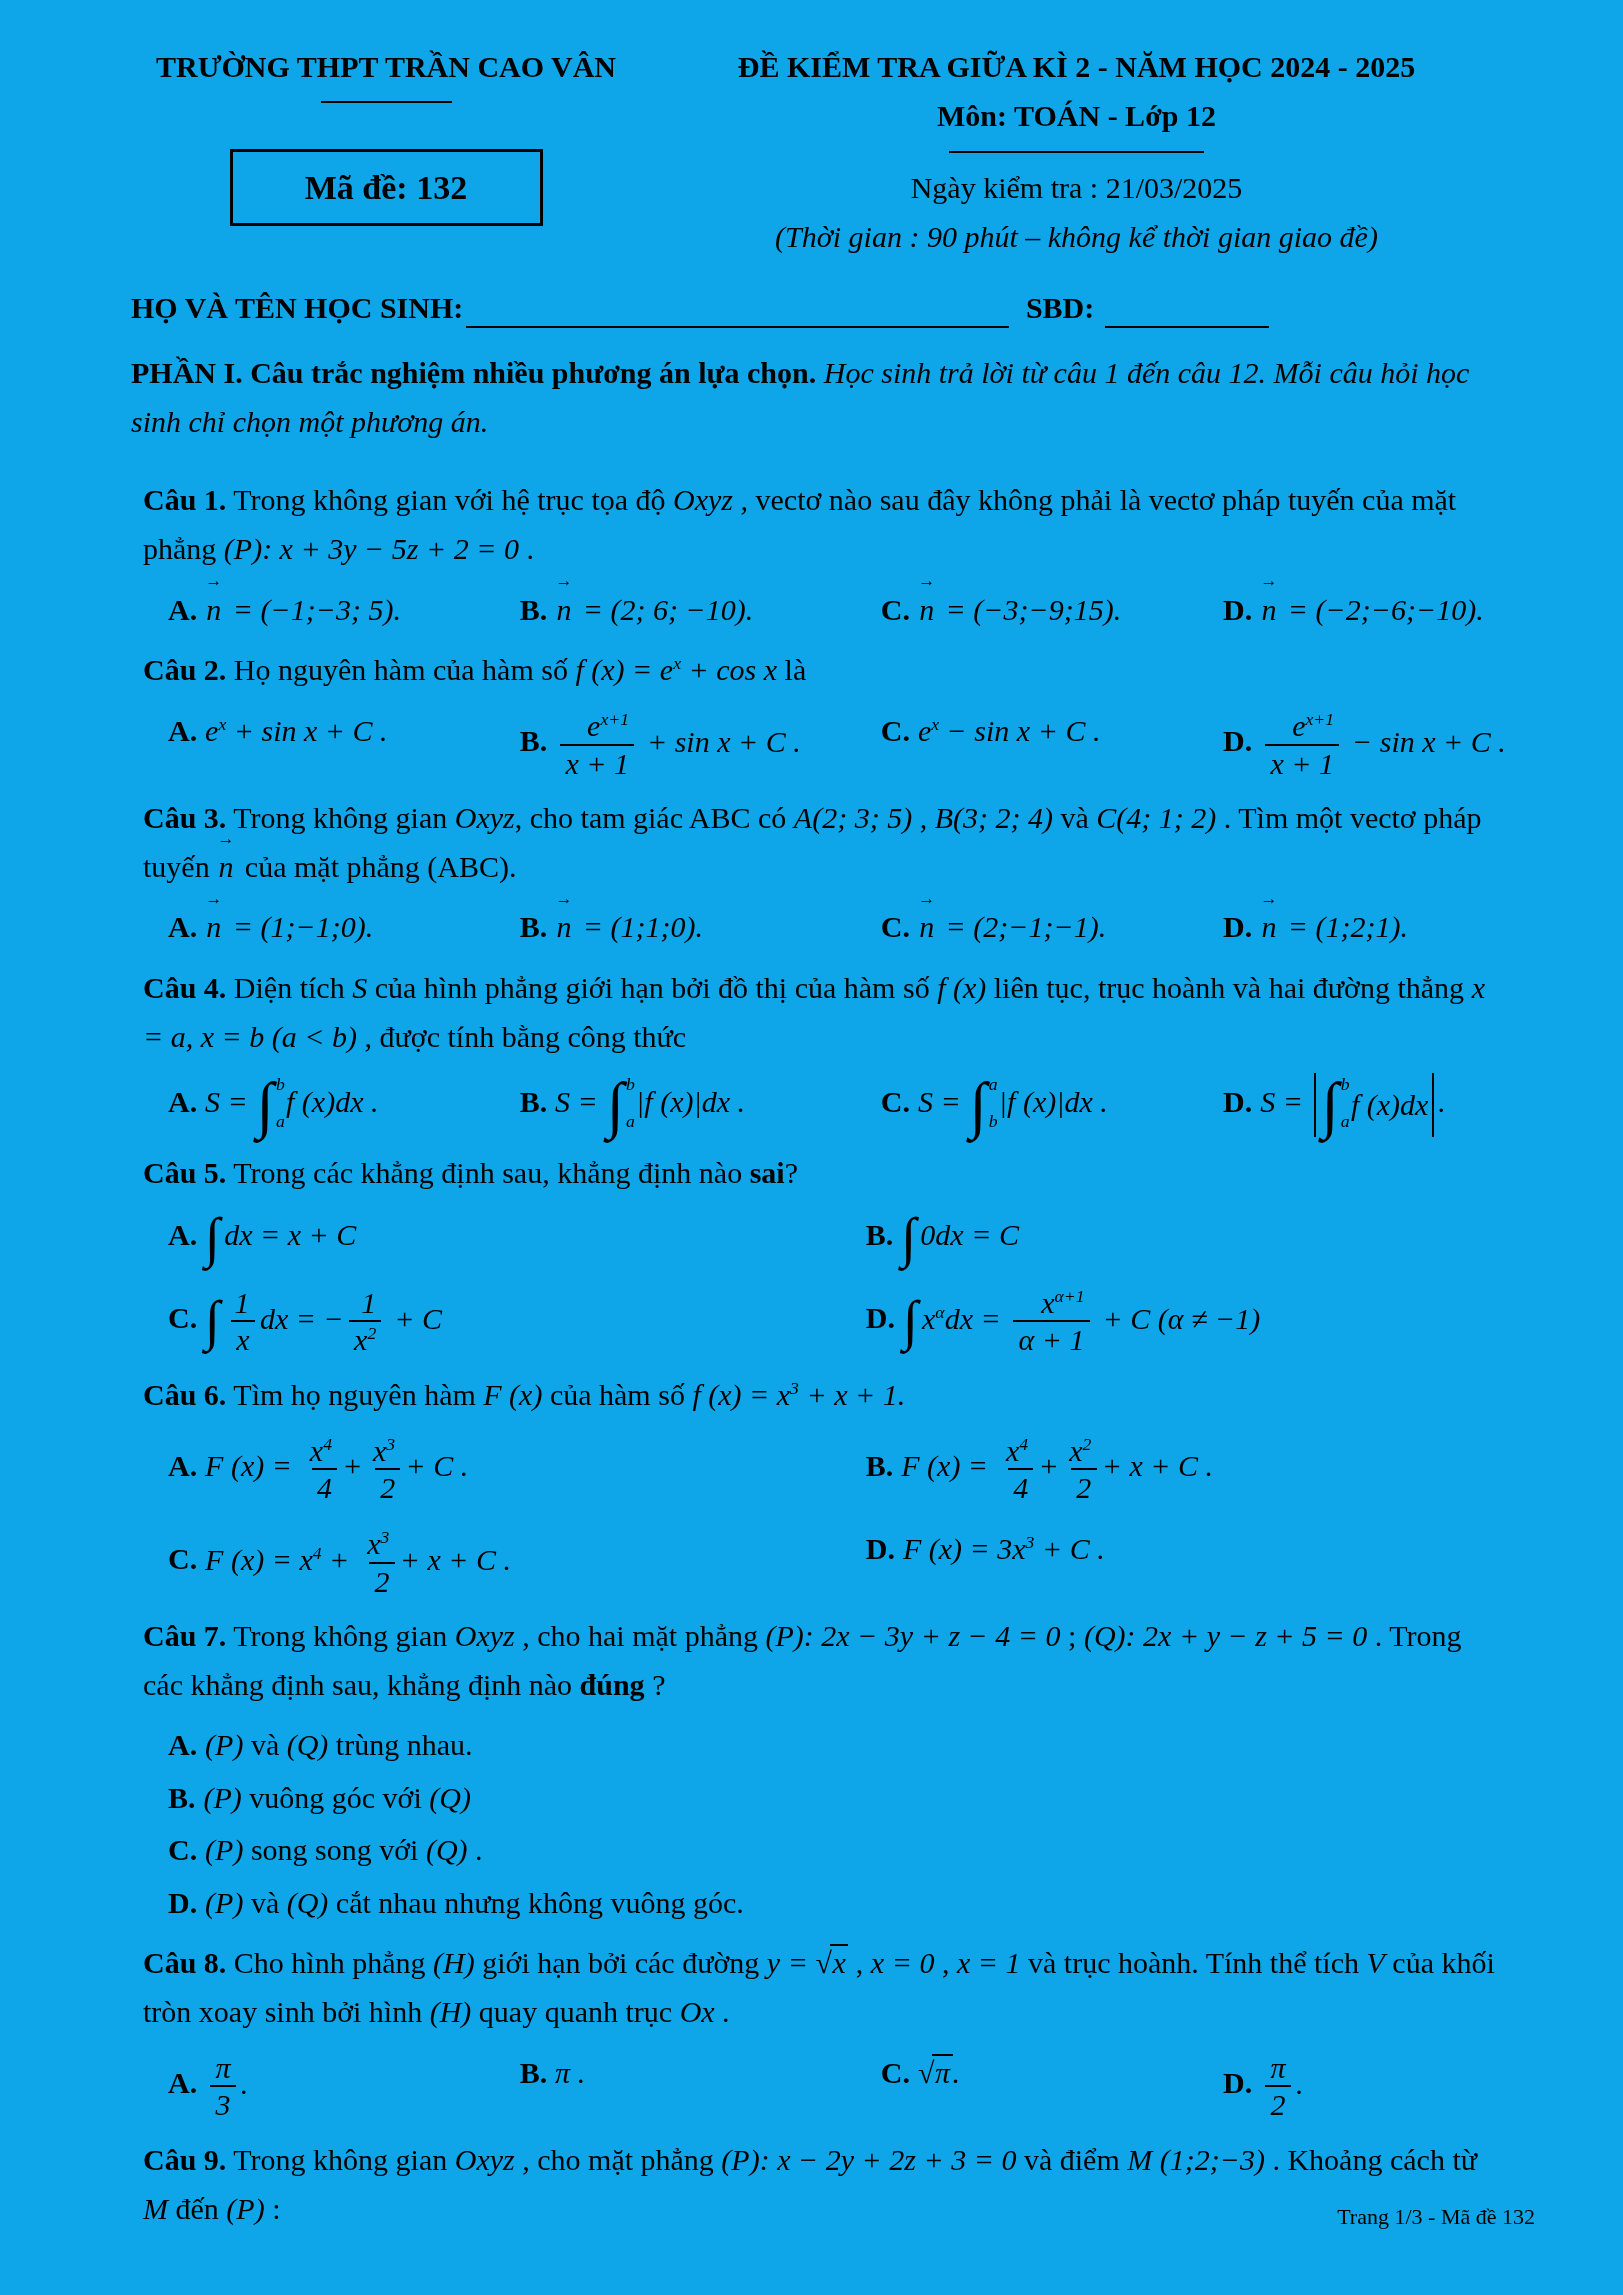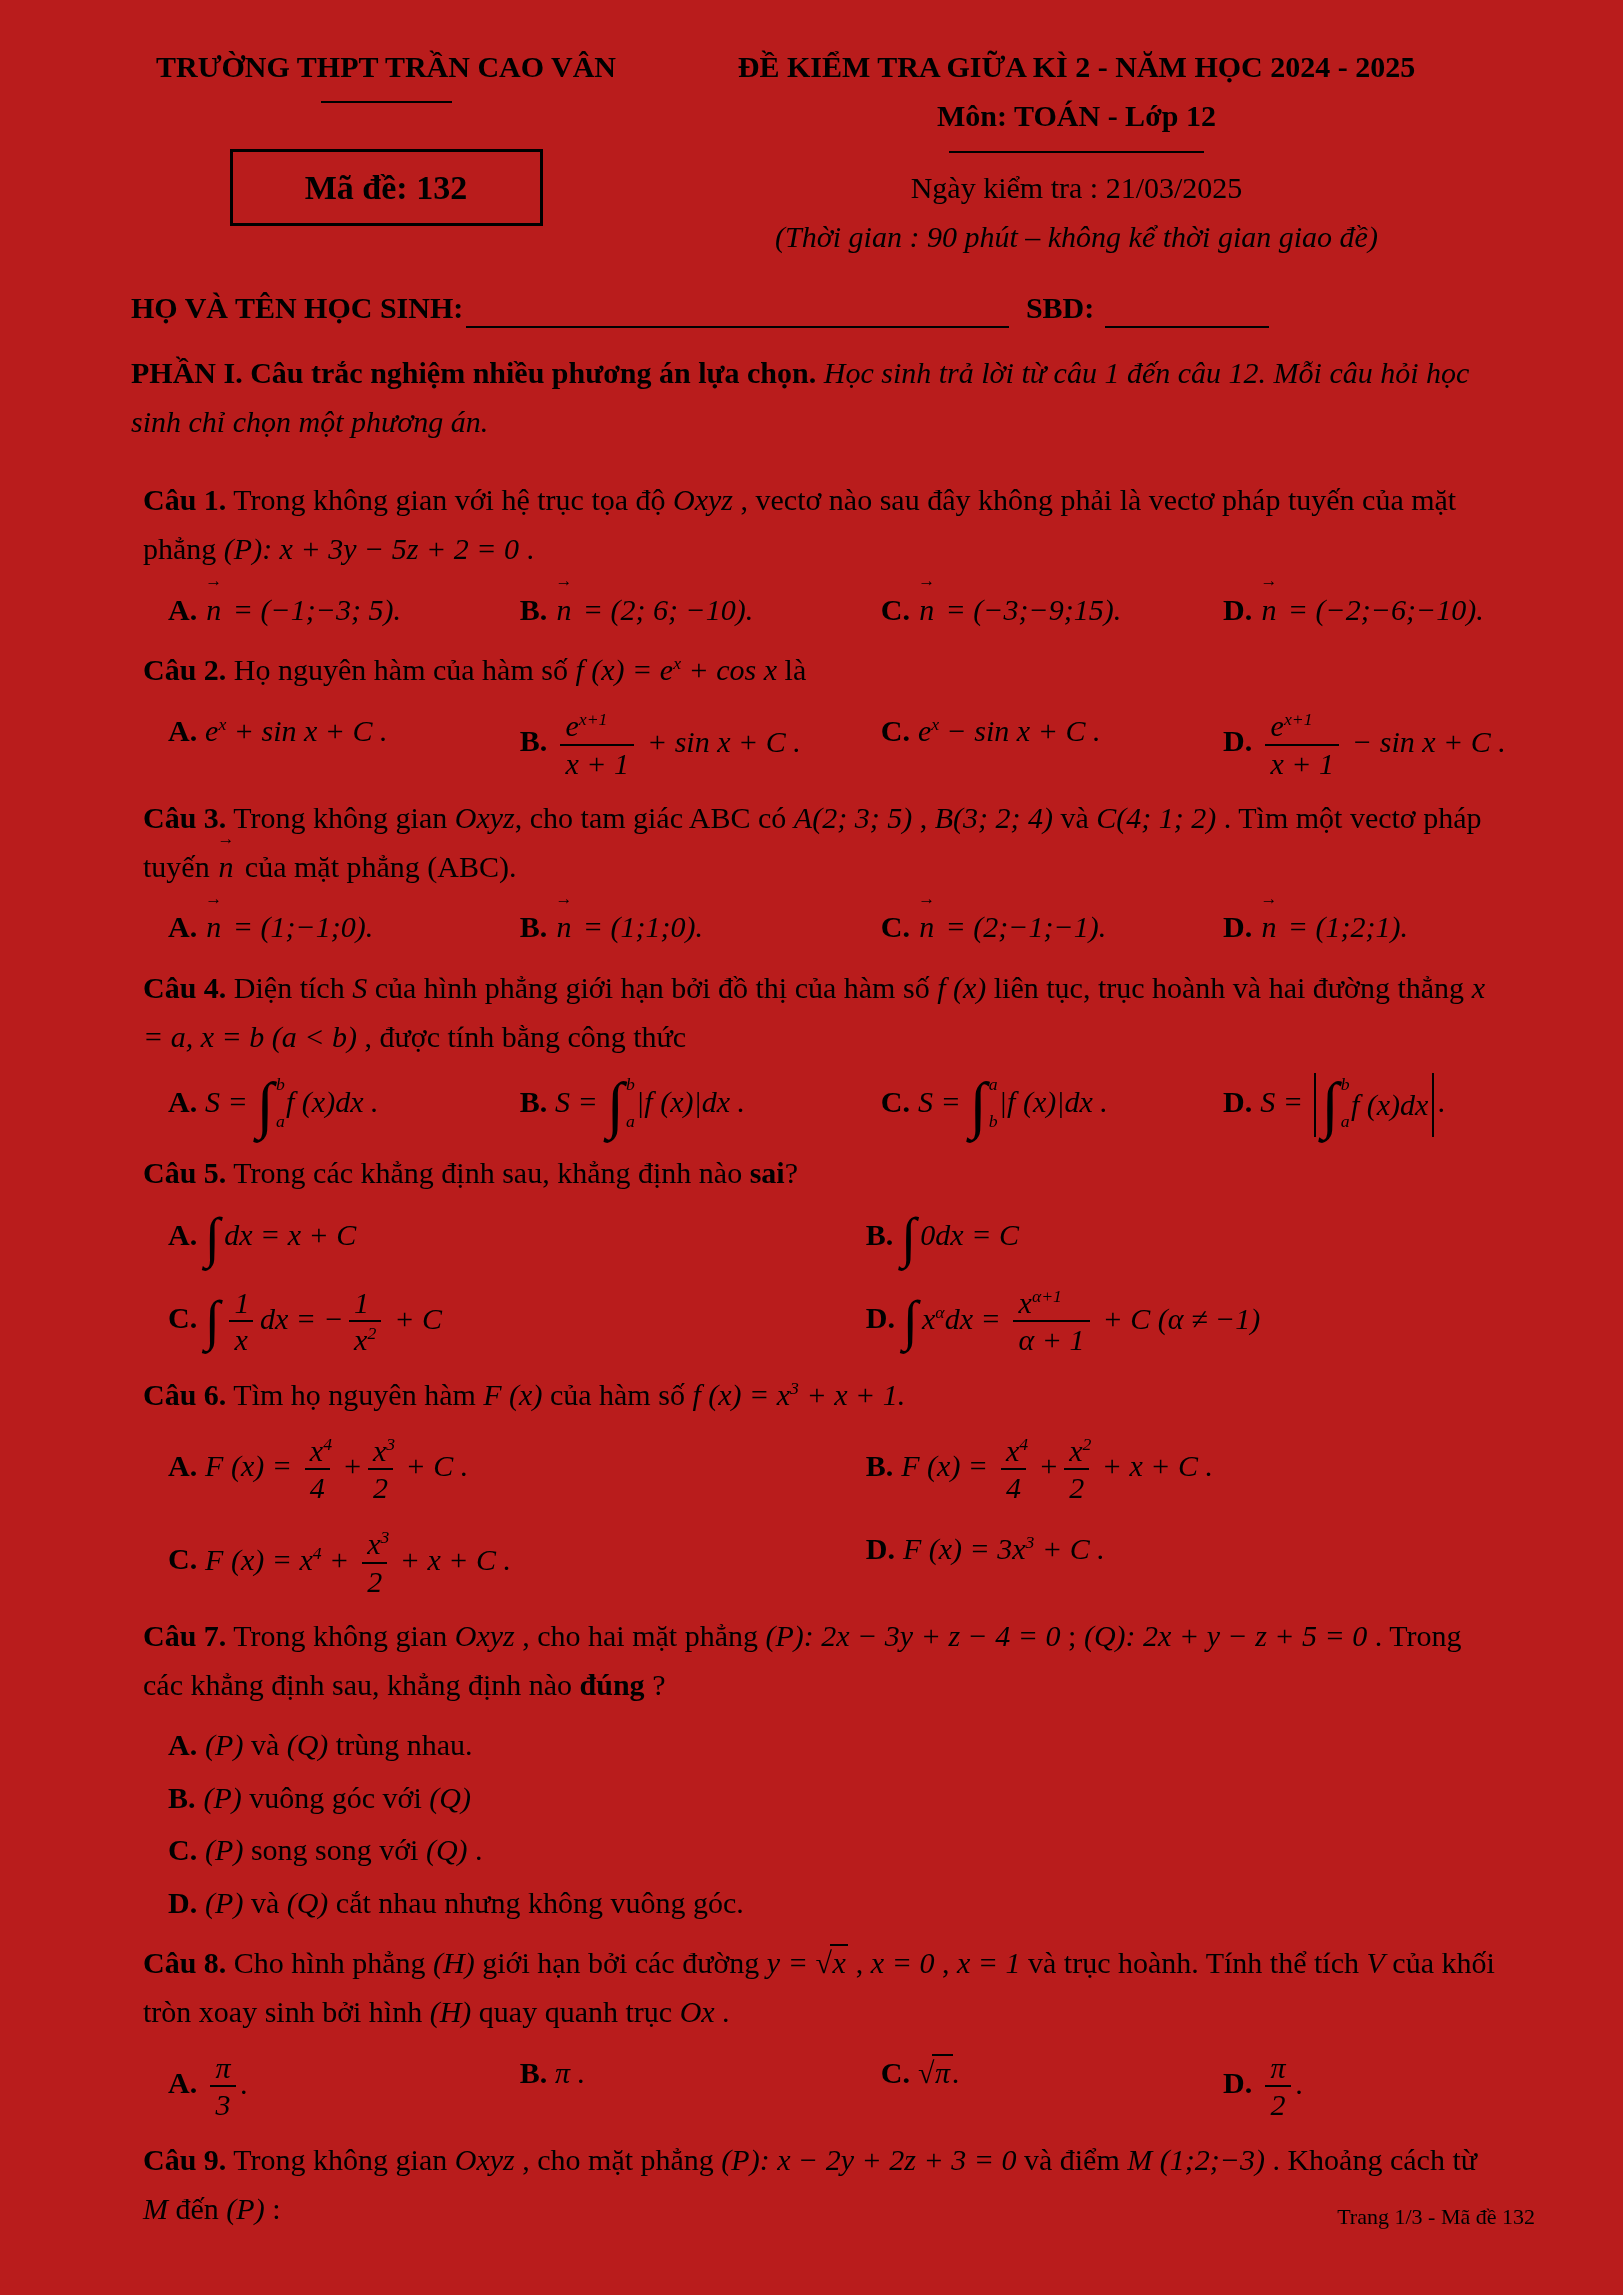--- a/index.html
+++ b/index.html
@@ -1,17 +1,17 @@
 <!DOCTYPE html>
 <html style="font-size:10.5px"><head>
 <meta charset="utf-8">
 <style>
   html,body{margin:0;padding:0;background:#888;}
   .page{
-    width:1623px;height:2295px;background:#b91c1c;box-sizing:border-box;
+    width:1623px;height:2295px;background:#0ea5e9;box-sizing:border-box;
     padding:43px 111px 0 131px;position:relative;overflow:hidden;
     font-family:"Liberation Serif", serif;font-size:30px;line-height:1.62;color:#000;
   }
   i{font-style:italic}
   b{font-weight:bold}
   sup{font-size:17.7px;line-height:0;vertical-align:super}
   
   .hdr{display:flex;align-items:flex-start}
   .hdr-left{flex:0 0 510px;text-align:center}
   .school{font-weight:bold;white-space:nowrap}
@@ -34,21 +34,21 @@
   .qp{margin:12px}
   .ql{font-weight:bold}
   .opts{margin-top:3.9px}
   .c4{display:grid;grid-template-columns:1.05fr 1.08fr 1.02fr .92fr;padding-left:37px;column-gap:22px}
   .c2{display:grid;grid-template-columns:1.08fr 1fr;padding-left:37px;row-gap:18px}
   .c1{padding-left:37px}
   .c1 .opt{margin:3.9px 0}
   .opt{white-space:nowrap}
   .ok{font-weight:bold;margin-right:7.9px}
   
-  .frac{display:inline-flex;flex-direction:column;align-items:flex-start;vertical-align:middle;
+  .frac{display:inline-flex;flex-direction:column;align-items:flex-end;vertical-align:middle;
     text-align:center;line-height:1.18;margin:1.3px 5.2px;}
   .frac .num{padding:0 5.2px}
   .frac .den{border-top:2px solid #000;padding:0 5.2px}
   .igr{display:inline-flex;align-items:stretch;vertical-align:middle;margin:0 1.3px}
   .igr .is{font-size:2.1em;line-height:1.02;align-self:center;font-style:normal}
   .igr .ib{display:flex;flex-direction:column;justify-content:space-between;
     font-size:17.7px;font-style:italic;line-height:1;padding:2.6px 0 6.5px 2px}
   .isx{font-size:1.85em;line-height:1;vertical-align:middle;display:inline-block;margin-right:3.9px}
   .vec{font-style:italic;position:relative;display:inline-block;margin:0 3.9px 0 1.3px}
   .vec::after{content:"→";position:absolute;top:-18.3px;left:50%;transform:translateX(-50%);

